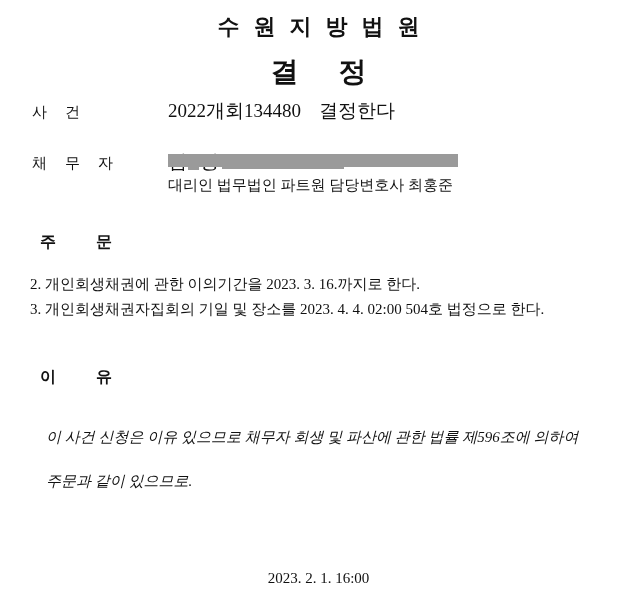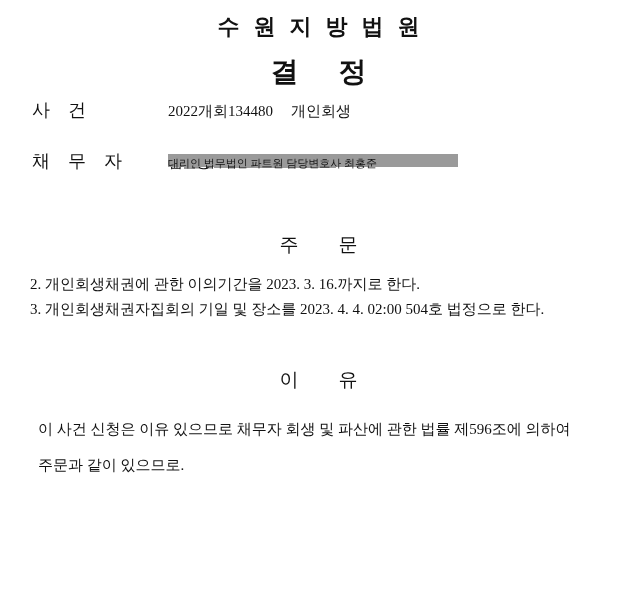--- a/index.html
+++ b/index.html
@@ -55,25 +55,25 @@
     white-space: nowrap;
   }
   .field-row.case { top: 98px; }
   .field-row.debtor { top: 133px; margin-top: 16px; }
 
   .field-label {
     display: inline-block;
     width: 138px;
     letter-spacing: 18px;
     text-indent: 2px;
-    font-size: 18px;
+    font-size: 15px;
   }
   .field-value {
     display: inline-block;
-    font-size: 15px;
+    font-size: 19px;
   }
   .case-no { margin-right: 18px; }
 
   
   .redact {
     display: inline-block;
     background: #9a9a9a;
     vertical-align: middle;
   }
   .redact-small {
@@ -95,33 +95,32 @@
     left: 168px;
     top: 154px;
     width: 290px;
     height: 13px;
     background: #9a9a9a;
   }
 
   .agent-line {
     position: absolute;
     left: 168px;
-    top: 156px;
-    font-size: 11px;
+    top: 176px;
+    font-size: 15px;
     white-space: nowrap;
   }
 
   
   .section-head {
     position: absolute;
     left: 0;
     width: 637px;
-    text-align: center;
-    font-size: 19px;
-    font-weight: normal;
+    font-size: 16px;
+    font-weight: bold;
     letter-spacing: 40px;
     text-indent: 40px;
   }
   .section-head.order { top: 232px; }
   .section-head.reason { top: 367px; }
 
   
   .order-list {
     position: absolute;
     left: 30px;
@@ -137,21 +136,22 @@
   
   .reason-body {
     position: absolute;
     left: 30px;
     top: 407px;
     width: 580px;
     font-size: 15px;
     line-height: 28px;
   }
   .reason-body p {
-    margin: 8px;
+    margin: 16px;
+    font-style: italic;
   }
 
   
   .date-footer {
     position: absolute;
     left: 0;
     top: 570px;
     width: 637px;
     text-align: center;
     font-size: 15px;
@@ -160,21 +160,21 @@
 </head>
 <body>
 
 <div class="page">
 
   <div class="court-title">수원지방법원</div>
 
   <div class="doc-title">결정</div>
 
   <div class="field-row case">
-    <span class="field-label">사건</span><span class="field-value case-no">2022개회134480</span><span class="field-value">개인회생</span>
+    <span class="field-label">사건</span><span class="field-value case-no">2022개회134480</span><span class="field-value">결정한다</span>
   </div>
 
   <div class="field-row debtor">
     <span class="field-label">채무자</span><span class="field-value">임</span><span class="redact redact-small"></span><span class="field-value">광</span><span class="redact redact-inline"></span>
   </div>
 
   <div class="redact-bar"></div>
 
   <div class="agent-line">대리인 법무법인 파트원 담당변호사 최홍준</div>
 
@@ -185,14 +185,15 @@
     <div class="order-item">3. 개인회생채권자집회의 기일 및 장소를 2023. 4. 4. 02:00 504호 법정으로 한다.</div>
   </div>
 
   <div class="section-head reason">이유</div>
 
   <div class="reason-body">
     <p>이 사건 신청은 이유 있으므로 채무자 회생 및 파산에 관한 법률 제596조에 의하여</p>
     <p>주문과 같이 있으므로.</p>
   </div>
 
+  <div class="date-footer">2023. 2. 1. 16:00</div>
 
 </div>
 
 </body></html>

